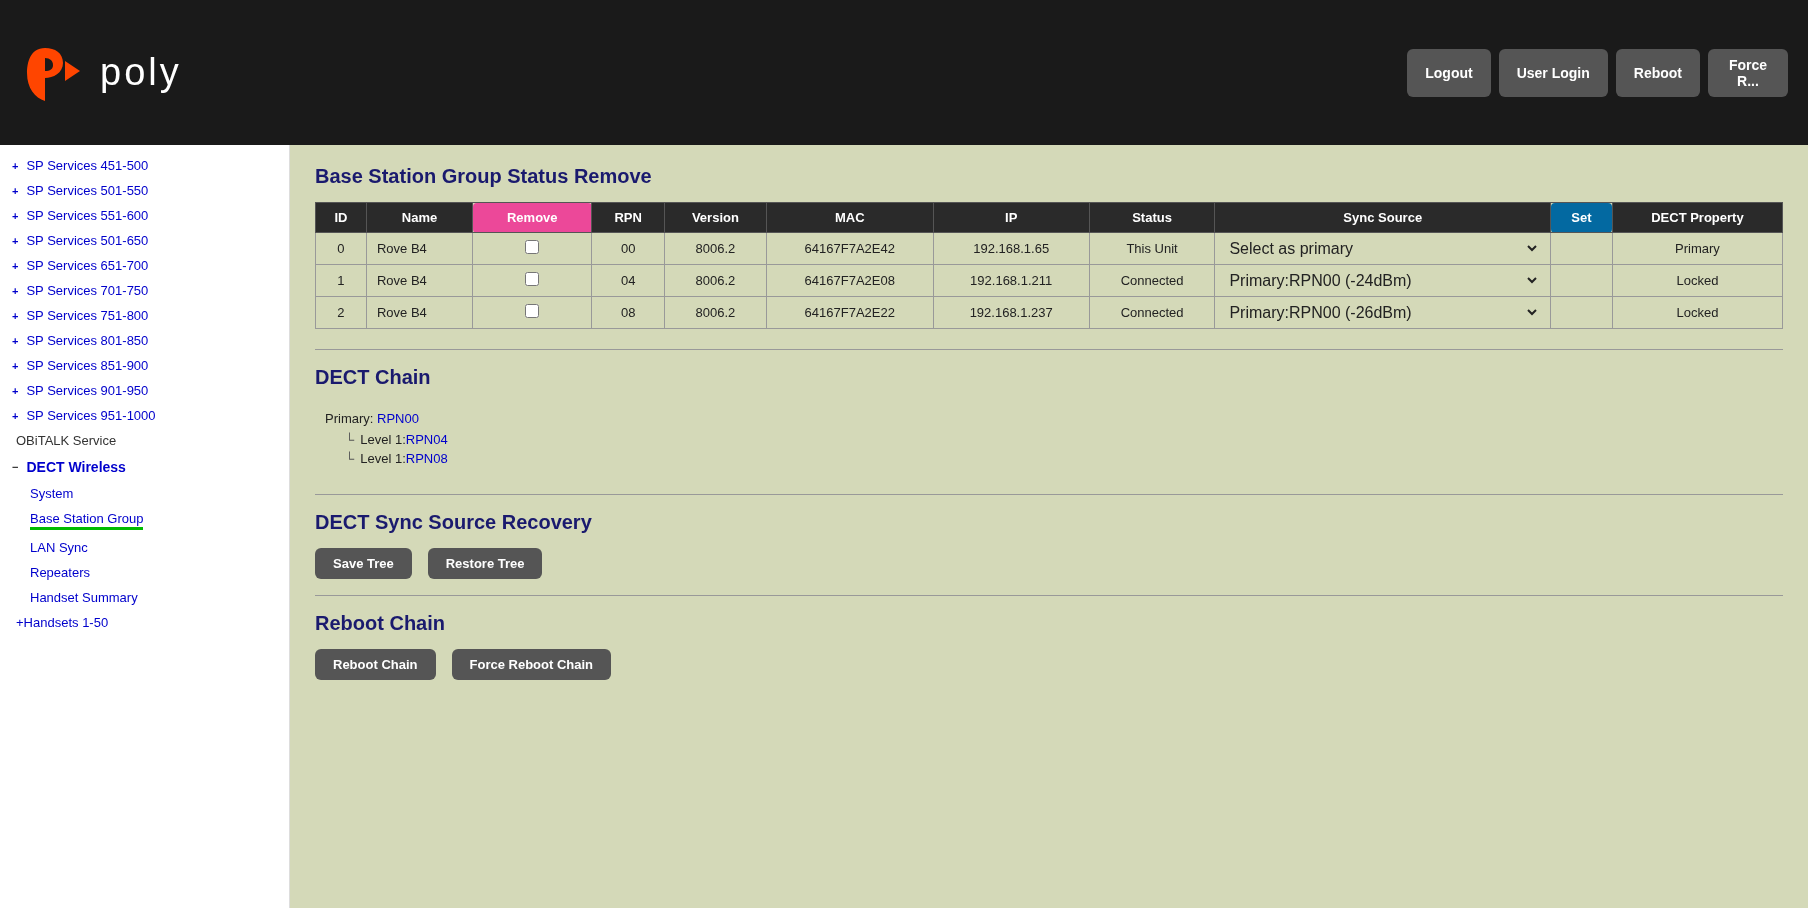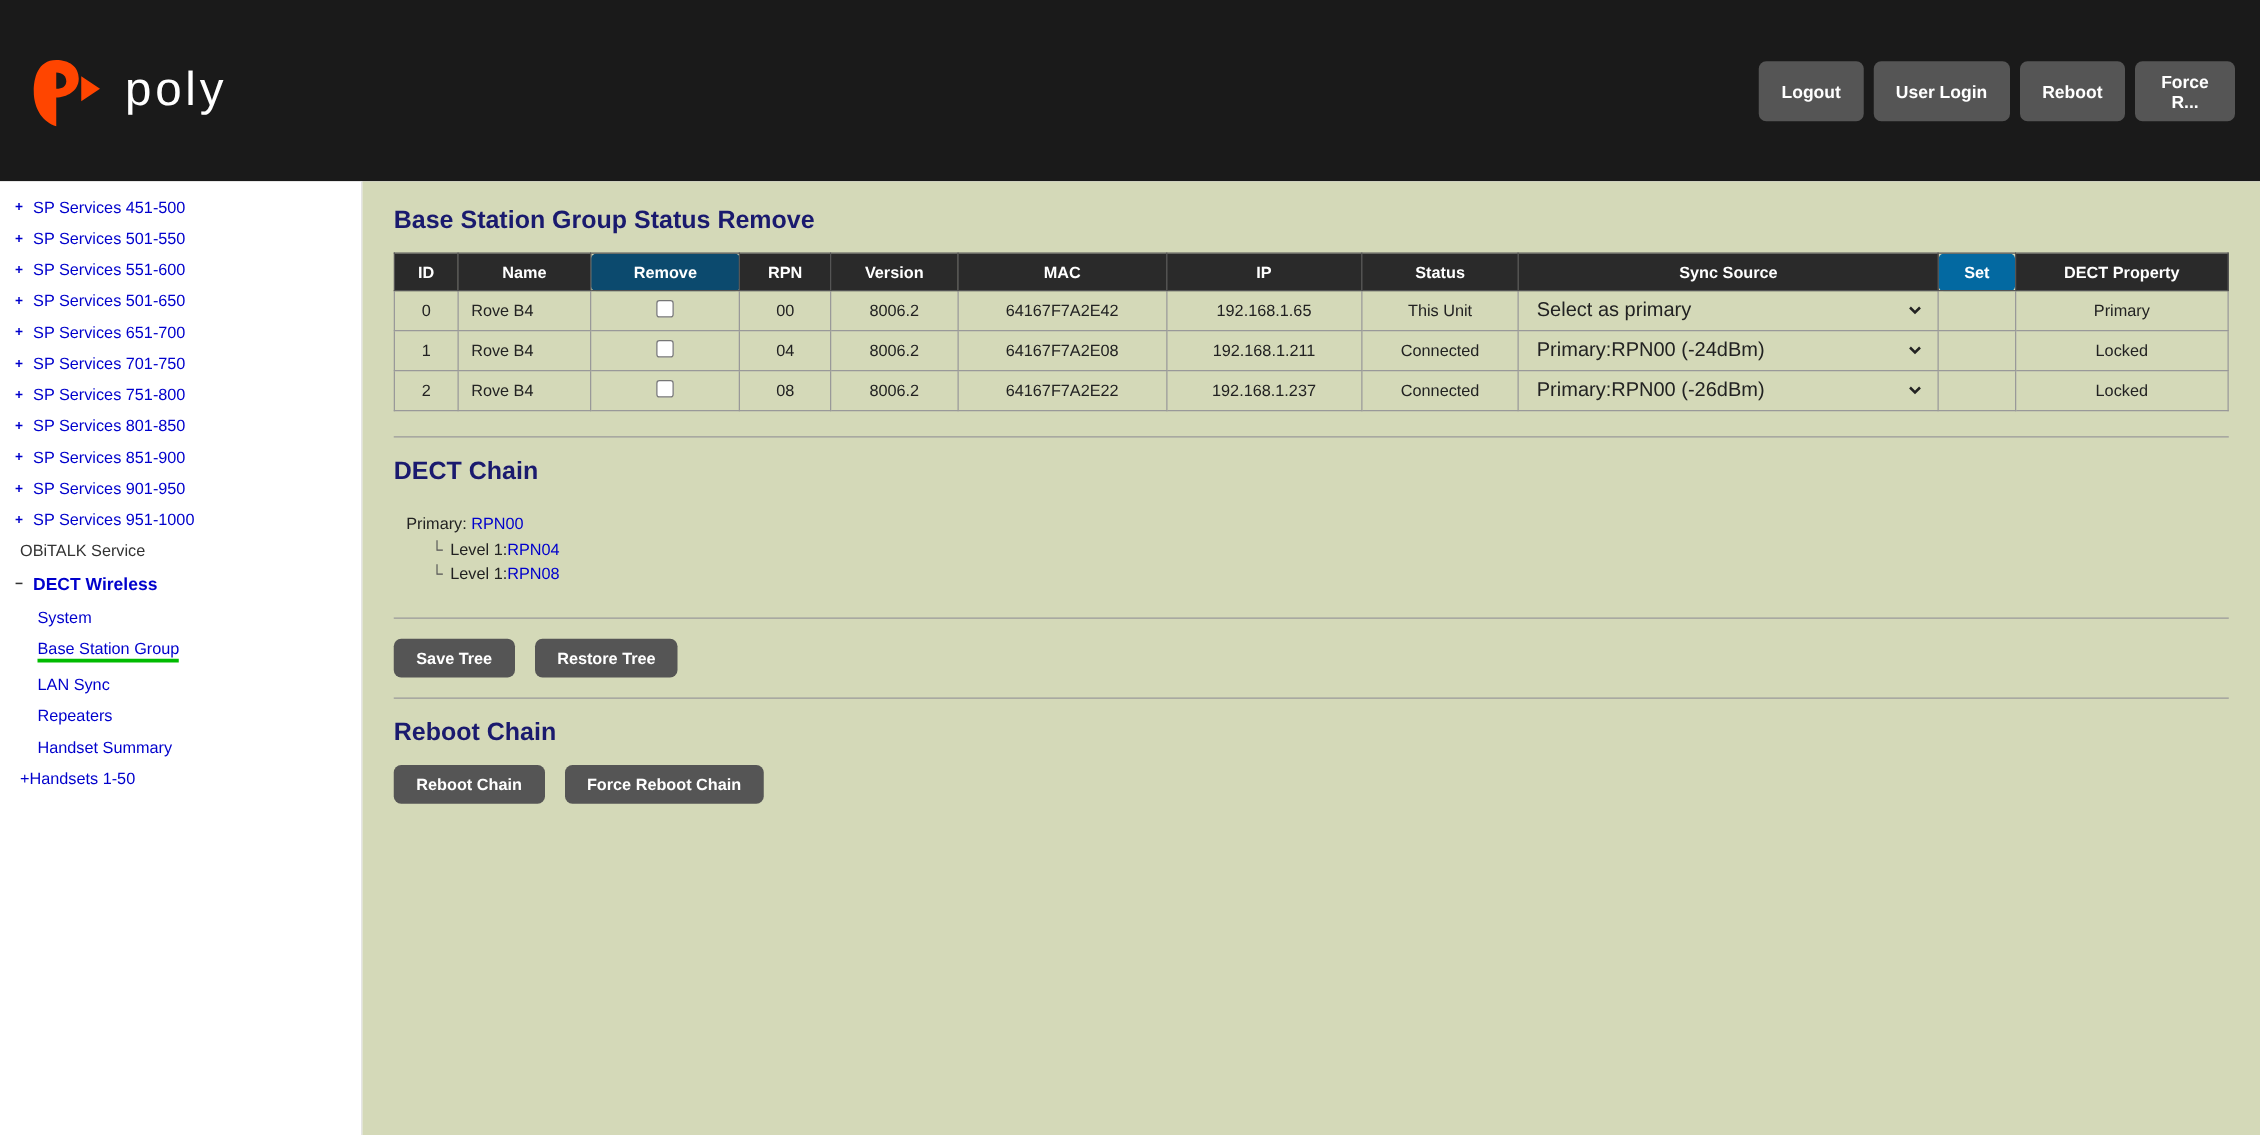--- a/index.html
+++ b/index.html
@@ -138,21 +138,21 @@
     }
     .station-table th {
       background: #2a2a2a;
       color: white;
       padding: 7px 10px;
       text-align: center;
       font-size: 13px;
       border: 1px solid #555;
     }
     .station-table th.remove-th {
-      background: #0c4a6e;
+      background: #ec4899;
       border-radius: 4px;
       padding: 5px 14px;
     }
     .station-table th.set-th {
       background: #0369a1;
       border-radius: 4px;
       padding: 5px 10px;
     }
     .station-table td {
       padding: 6px 10px;
@@ -424,20 +424,21 @@
         <a href="#">RPN04</a>
       </div>
       <div class="chain-level">
         <span>Level 1: </span>
         <a href="#">RPN08</a>
       </div>
     </div>
 
     <hr class="section-divider">
 
+    <div class="section-title">DECT Sync Source Recovery</div>
     <div class="btn-row">
       <button class="action-btn">Save Tree</button>
       <button class="action-btn">Restore Tree</button>
     </div>
 
     <hr class="section-divider">
 
     <div class="section-title">Reboot Chain</div>
     <div class="btn-row">
       <button class="action-btn">Reboot Chain</button>

